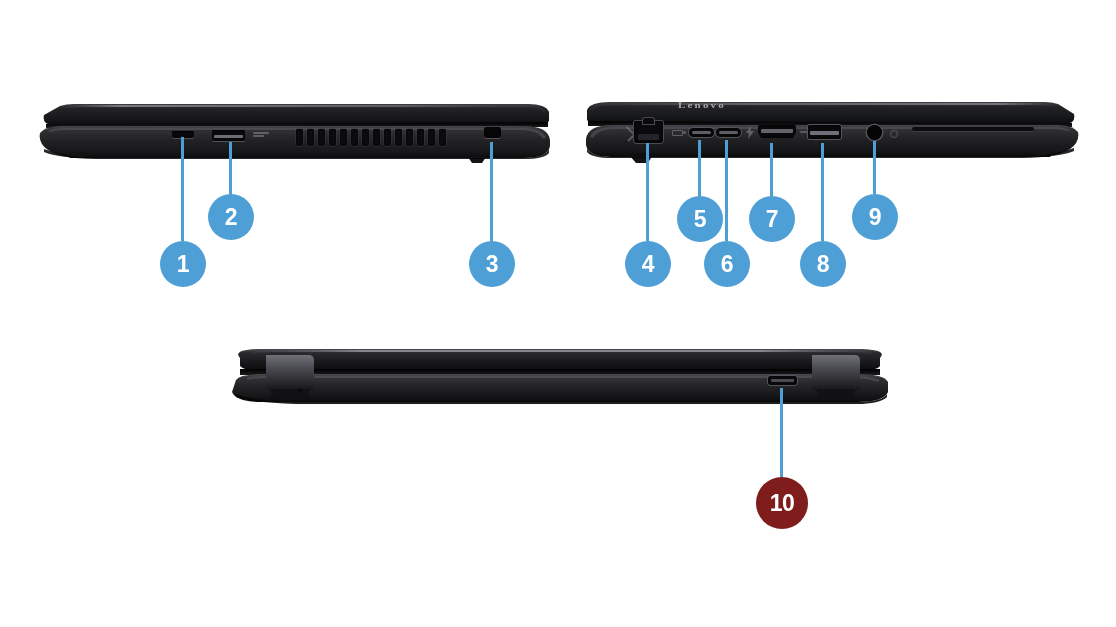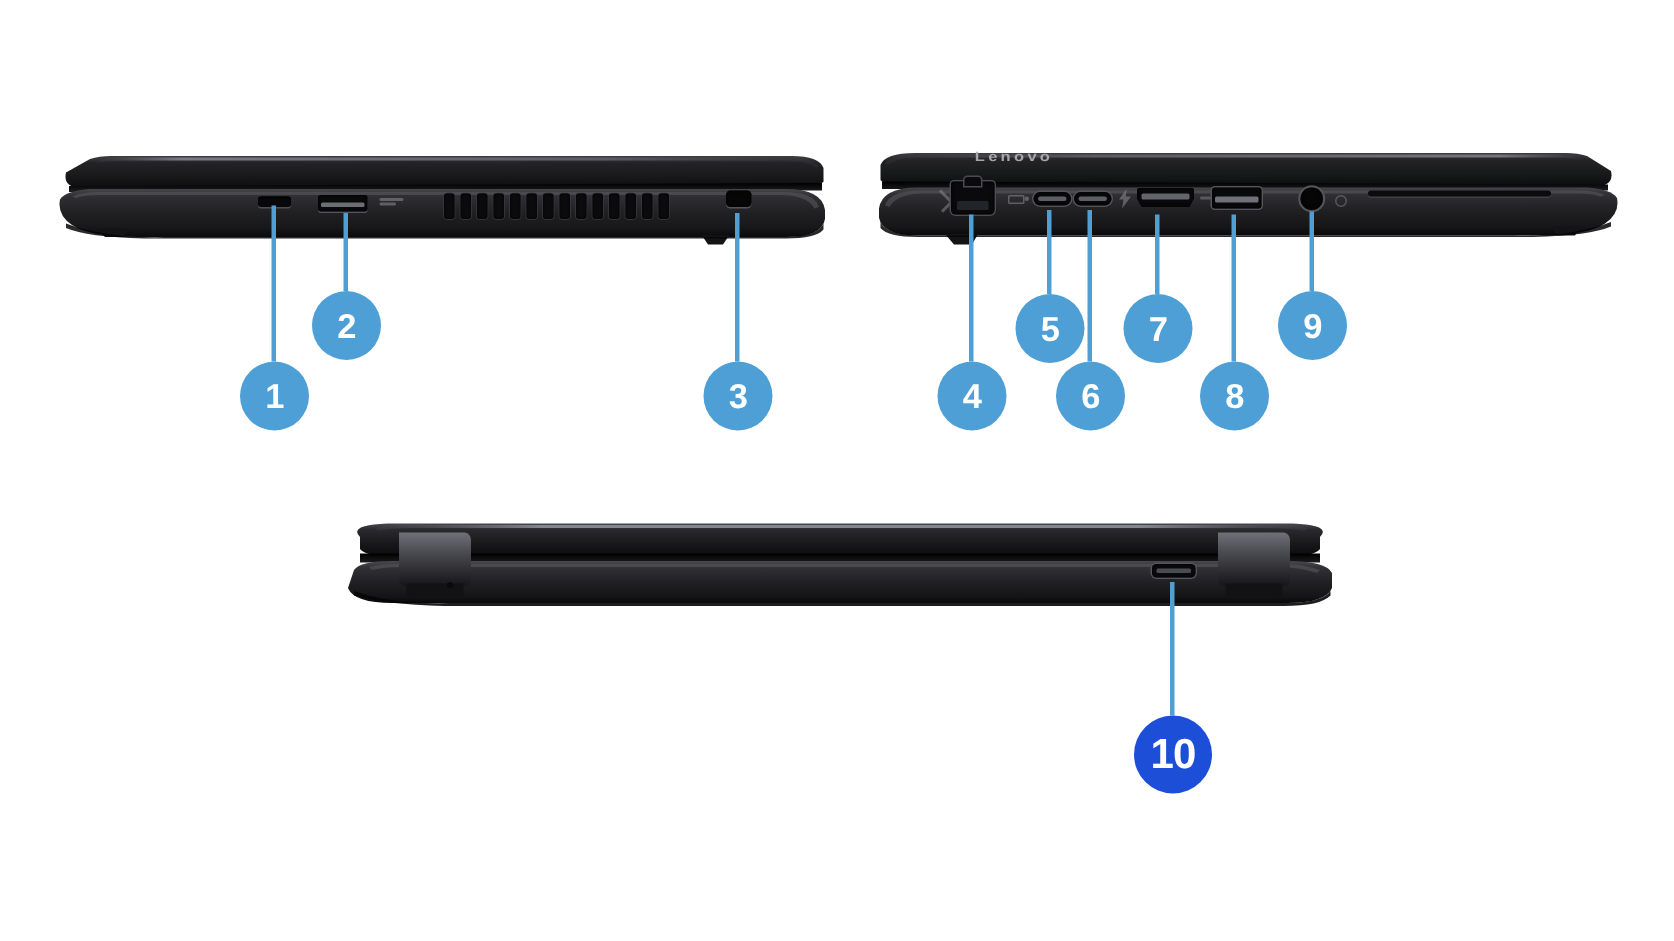--- a/index.html
+++ b/index.html
@@ -150,22 +150,22 @@
       <path d="M 1070 130 Q 1064 127 1052 127 L 614 127 Q 593 127 590 137
                L 593 138 Q 598 129 616 129 L 1052 129 Q 1062 129 1067 131 Z" fill="#58585e" opacity="0.55"></path>
 
       <path d="M 630 156 L 652 156 L 648 163 L 636 163 Z" fill="#141416"></path>
       <path d="M 1034 151 L 1054 151 L 1050 157 L 1038 157 Z" fill="#141416"></path>
       <path d="M 1074 148 Q 1048 158 1008 157 L 612 157 Q 590 156 587 148
                L 587 152 Q 592 158 612 158 L 1022 158 Q 1060 157 1074 151 Z" fill="#050506" opacity="0.85"></path>
     </svg>
   </div>
 
-  <div style="position:absolute;left:639px;top:99px;width:74px;height:11px;z-index:14;
-              display:flex;align-items:center;justify-content:center;overflow:hidden;">
+  <div style="position:absolute;left:665px;top:99px;width:74px;height:11px;z-index:14;
+              display:flex;align-items:center;justify-content:center;overflow:hidden;font-family:Liberation Serif, serif;">
     <span style="font-size:11px;font-weight:700;letter-spacing:2.2px;color:#b0b0b6;
                  opacity:.92;transform:scaleY(.82);white-space:nowrap;">Lenovo</span>
   </div>
 
   <div style="position:absolute;inset:0;z-index:12;">
 
     <div class="port" style="left:634px;top:121px;width:29px;height:22px;background:#0a0a0c;border-radius:2px 2px 3px 3px;
                 box-shadow:0 0 0 1px #4b4b52, inset 0 0 3px #000;">
       <div style="position:absolute;left:9px;top:-3px;width:11px;height:6px;background:#0a0a0c;
                   border-radius:2px 2px 0 0;box-shadow:0 0 0 1px #4b4b52;"></div>
@@ -315,18 +315,18 @@
       </div>
     <div class="callout" style="left:749px;top:196px;width:46px;height:46px;background:#4e9fd6;font-size:23px;">
         <span>7</span>
       </div>
     <div class="callout" style="left:800px;top:241px;width:46px;height:46px;background:#4e9fd6;font-size:23px;">
         <span>8</span>
       </div>
     <div class="callout" style="left:852px;top:194px;width:46px;height:46px;background:#4e9fd6;font-size:23px;">
         <span>9</span>
       </div>
-    <div class="callout" style="left:756px;top:477px;width:52px;height:52px;background:#1d4ed8;font-size:28px;">
+    <div class="callout" style="left:756px;top:477px;width:52px;height:52px;background:#7f1d1d;font-size:23px;">
         <span>10</span>
       </div>
   </div>
 
 </div>
 
 </body></html>

